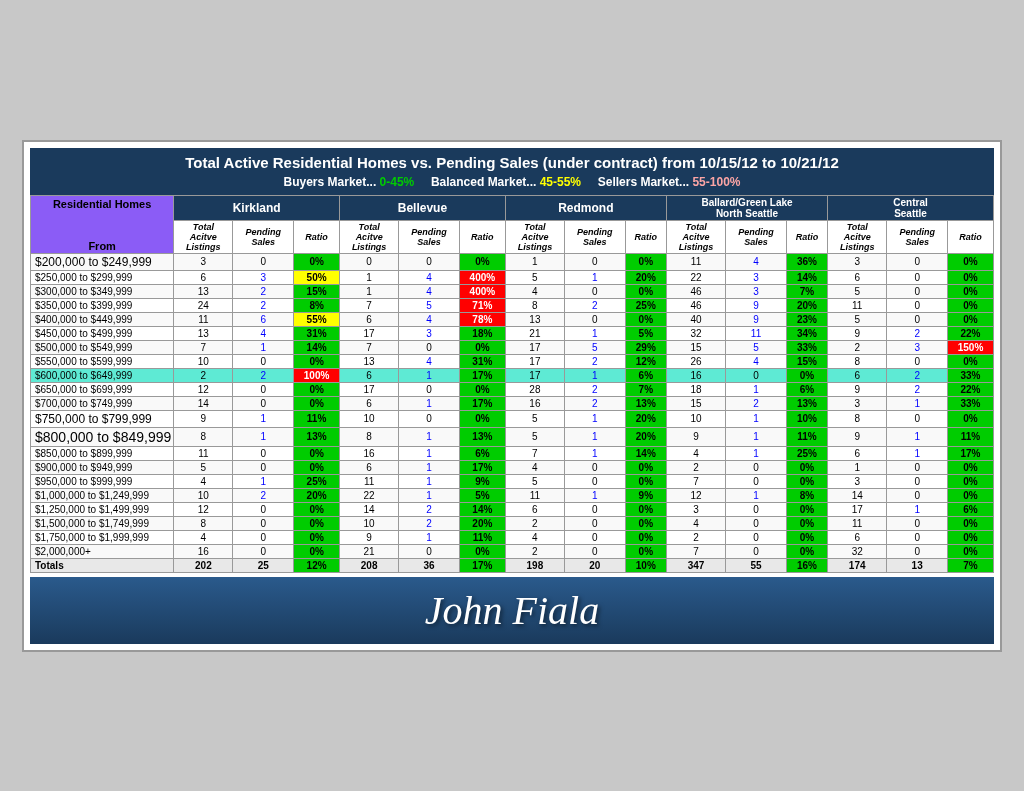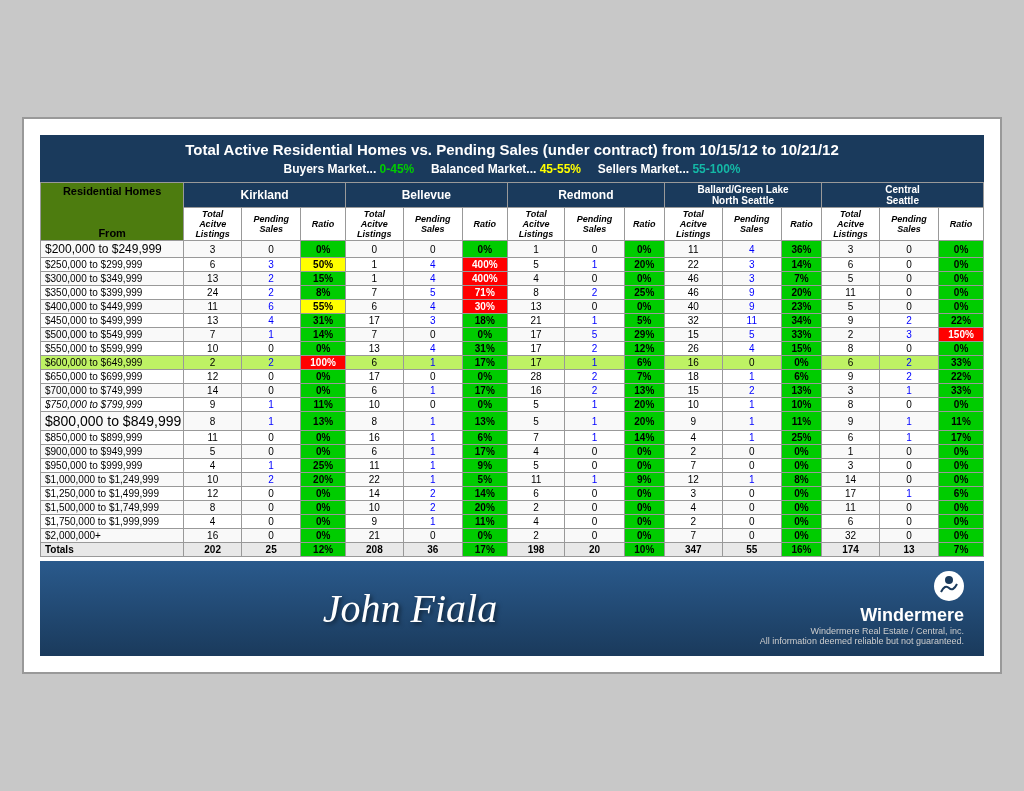--- a/index.html
+++ b/index.html
@@ -9,41 +9,41 @@
       width: 1024px;
       min-height: 791px;
       display: flex;
       align-items: center;
       justify-content: center;
     }
     .page {
       width: 980px;
       background: white;
       border: 2px solid #999;
-      padding: 16px;
+      padding: 6px;
     }
     .header-title {
       background: #1a3a5c;
       color: white;
       text-align: center;
       font-size: 15px;
       font-weight: bold;
       padding: 6px 4px 2px 4px;
     }
     .market-bar {
       background: #1a3a5c;
       text-align: center;
       padding: 2px 4px 6px 4px;
       font-size: 12px;
       font-weight: bold;
       color: white;
     }
     .market-bar span.green { color: #00cc00; }
     .market-bar span.yellow { color: #ffff00; }
-    .market-bar span.red { color: #14b8a6; }
+    .market-bar span.red { color: #fca5a5; }
     .market-bar .label { color: white; }
 
     table.main-table {
       width: 100%;
       border-collapse: collapse;
       font-size: 10px;
     }
     .main-table th, .main-table td {
       border: 1px solid #999;
       text-align: center;
@@ -62,21 +62,21 @@
     }
     .col-label {
       font-size: 9px;
       font-weight: bold;
       background: white;
       font-style: italic;
     }
     .from-header {
       font-weight: bold;
       font-size: 11px;
-      background: #4d7c0f;
+      background: #8b5cf6;
       text-align: left;
       padding-left: 4px;
       vertical-align: bottom;
     }
     .ratio-green { background: #00cc00; color: black; font-weight: bold; }
     .ratio-yellow { background: #ffff00; color: black; font-weight: bold; }
     .ratio-red { background: #ff0000; color: white; font-weight: bold; }
     .totals-row td { font-weight: bold; background: #e8e8e8; }
     .totals-row .ratio-green { background: #00cc00; }
 
@@ -253,21 +253,21 @@
           <td style="color:black">0</td>
           <td class="ratio-green">0%</td>
         </tr>
         <tr style="background: rgb(249, 249, 249);">
           <td class="from-col" style="font-size:10px;">$400,000 to $449,999</td>
           <td>11</td>
           <td style="color:blue">6</td>
           <td class="ratio-yellow">55%</td>
           <td>6</td>
           <td style="color:blue">4</td>
-          <td class="ratio-red">30%</td>
+          <td class="ratio-red">78%</td>
           <td>13</td>
           <td style="color:black">0</td>
           <td class="ratio-green">0%</td>
           <td>40</td>
           <td style="color:blue">9</td>
           <td class="ratio-green">23%</td>
           <td>5</td>
           <td style="color:black">0</td>
           <td class="ratio-green">0%</td>
         </tr>
@@ -318,21 +318,21 @@
           <td>17</td>
           <td style="color:blue">2</td>
           <td class="ratio-green">12%</td>
           <td>26</td>
           <td style="color:blue">4</td>
           <td class="ratio-green">15%</td>
           <td>8</td>
           <td style="color:black">0</td>
           <td class="ratio-green">0%</td>
         </tr>
-        <tr style="background: #bef264;">
+        <tr style="background: #5eead4;">
           <td class="from-col" style="font-size:10px;">$600,000 to $649,999</td>
           <td>2</td>
           <td style="color:blue">2</td>
           <td class="ratio-red">100%</td>
           <td>6</td>
           <td style="color:blue">1</td>
           <td class="ratio-green">17%</td>
           <td>17</td>
           <td style="color:blue">1</td>
           <td class="ratio-green">6%</td>
@@ -373,21 +373,21 @@
           <td style="color:blue">2</td>
           <td class="ratio-green">13%</td>
           <td>15</td>
           <td style="color:blue">2</td>
           <td class="ratio-green">13%</td>
           <td>3</td>
           <td style="color:blue">1</td>
           <td class="ratio-green">33%</td>
         </tr>
         <tr>
-          <td class="from-col" style="font-size:10px;font-style:italic;">$750,000 to $799,999</td>
+          <td class="from-col" style="font-size:12px;">$750,000 to $799,999</td>
           <td>9</td>
           <td style="color:blue">1</td>
           <td class="ratio-green">11%</td>
           <td>10</td>
           <td style="color:black">0</td>
           <td class="ratio-green">0%</td>
           <td>5</td>
           <td style="color:blue">1</td>
           <td class="ratio-green">20%</td>
           <td>10</td>
@@ -579,25 +579,14 @@
         <td>13</td>
         <td class="ratio-green">7%</td>
       </tr>
     </tfoot>
   </table>
 
   <div class="footer">
     <div style="flex:1; text-align:center;">
       <div class="footer-name">John Fiala</div>
     </div>
-    <div class="windermere-logo">
-      <div class="windermere-icon">
-        <svg width="24" height="24" viewBox="0 0 24 24">
-          <circle cx="12" cy="6" r="4" fill="#1a3a5c"></circle>
-          <path d="M4 18 Q8 10 12 14 Q16 18 20 10" stroke="#1a3a5c" stroke-width="2" fill="none"></path>
-        </svg>
-      </div>
-      <div class="footer-logo">Windermere</div>
-      <div class="footer-logo-sub">Windermere Real Estate / Central, inc.</div>
-      <div class="footer-logo-sub">All information deemed reliable but not guaranteed.</div>
-    </div>
   </div>
 </div>
 
 </body></html>

